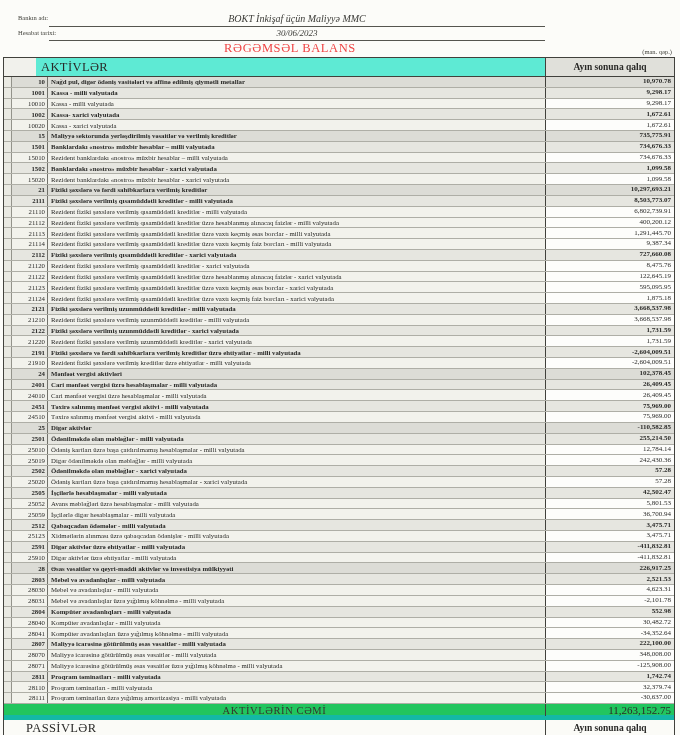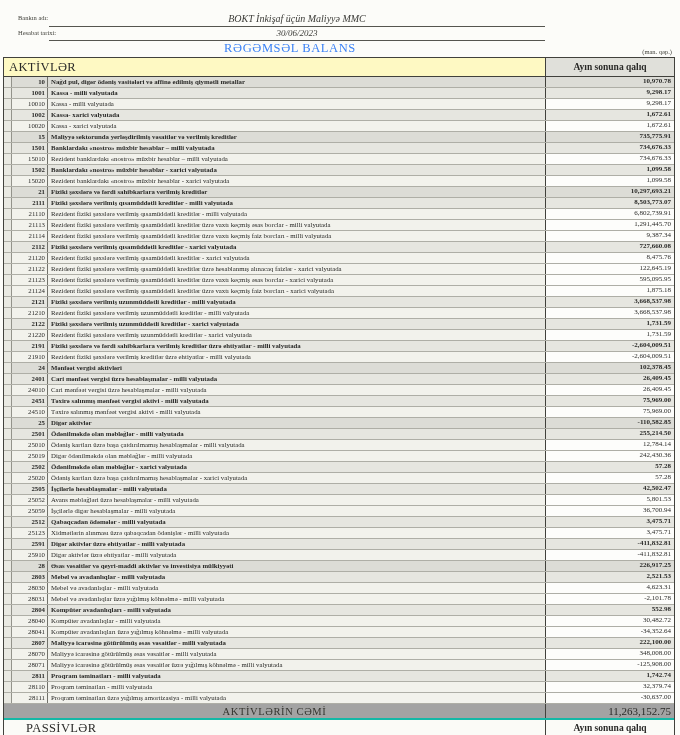--- a/index.html
+++ b/index.html
@@ -14,46 +14,46 @@
   .fld-label{position:absolute;font-size:6.5px;color:#45453f;}
   .lbl-bank{left:18px;top:14px;}
   .lbl-date{left:18px;top:29px;}
   .hline{position:absolute;height:1px;background:#55554f;left:49px;width:496px;}
   .hline1{top:26px;}
   .hline2{top:40px;}
   .fld-value{position:absolute;left:49px;width:496px;text-align:center;font-style:italic;color:#3c3c38;}
   .val-bank{top:13px;font-size:10px;}
   .val-date{top:28px;font-size:9px;}
   .doc-title{position:absolute;left:150px;width:280px;top:41px;text-align:center;
-    font-size:12.5px;letter-spacing:.6px;color:#3b82f6;}
+    font-size:12.5px;letter-spacing:.6px;color:#ef4444;}
   .unit-note{position:absolute;right:8px;top:48px;font-size:6.5px;color:#45453f;}
   
   .t-table{position:absolute;left:3px;top:57px;width:672px;height:678px;
     box-sizing:border-box;border:1px solid #41413c;background:#f1f1ec;}
   .t-header{display:grid;grid-template-columns:1fr 129px;height:19px;
     box-sizing:border-box;border-bottom:1px solid #41413c;}
-  .t-header .h-left{background:#fef9c3;font-size:12.5px;letter-spacing:.4px;
-    display:flex;align-items:center;padding-left:5px;}
+  .t-header .h-left{background:#5eead4;font-size:12.5px;letter-spacing:.4px;
+    display:flex;align-items:center;padding-left:5px;margin-left:32px;}
   .t-header .h-right{background:#e0e0da;border-left:1px solid #41413c;
     font-weight:bold;font-size:9.5px;display:flex;align-items:center;justify-content:center;}
   #rows{height:627px;display:grid;grid-auto-rows:1fr;}
   .trow{display:grid;grid-template-columns:8px 36px 1fr 129px;
     box-sizing:border-box;border-bottom:1px solid #aeaea6;
     font-size:6.8px;line-height:9.2px;text-align:right;}
   .trow>div{overflow:hidden;white-space:nowrap;display:flex;align-items:center;box-sizing:border-box;}
   .c-sp{border-right:1px solid #93938b;background:#e9e9e2;}
   .c-code{border-right:1px solid #71716a;justify-content:flex-end;padding-right:2px;}
   .c-name{padding-left:3px;}
   .c-val{border-left:1px solid #41413c;justify-content:flex-end;padding-right:3px;font-size:7px;}
   .group{background:#dcdcd6;font-weight:bold;}
   .sub{background:#e6e6e0;font-weight:bold;}
   .detail{background:#f2f2ec;}
   .detail .c-val{background:#fdfdfb;}
   .t-total{display:grid;grid-template-columns:1fr 129px;height:16px;
-    box-sizing:border-box;border-bottom:2px solid #14b8a6;background:#a3a3a3;}
+    box-sizing:border-box;border-bottom:5px solid #14b8a6;background:#22c55e;}
   .t-total .tl{display:flex;align-items:center;justify-content:center;
     font-size:10.5px;letter-spacing:.6px;color:#34342f;}
   .t-total .tv{border-left:1px solid #41413c;display:flex;align-items:center;
     justify-content:flex-end;padding-right:3px;font-size:11px;box-sizing:border-box;}
   .t-passiv{display:grid;grid-template-columns:1fr 129px;height:16px;background:#fbfbf7;}
   .t-passiv .pl{display:flex;align-items:center;padding-left:5px;font-size:12.5px;letter-spacing:.4px;margin-left:17px;}
   .t-passiv .pr{border-left:1px solid #41413c;display:flex;align-items:center;
     justify-content:center;font-weight:bold;font-size:9.5px;box-sizing:border-box;}
 </style>
 </head>
@@ -152,20 +152,26 @@
           <div class="c-val">8,503,773.07</div>
         </div>
         <div class="trow detail">
           <div class="c-sp"></div>
           <div class="c-code">21110</div>
           <div class="c-name">Rezident fiziki şəxslərə verilmiş qısamüddətli kreditlər - milli valyutada</div>
           <div class="c-val">6,802,739.91</div>
         </div>
         <div class="trow detail">
           <div class="c-sp"></div>
+          <div class="c-code">21112</div>
+          <div class="c-name">Rezident fiziki şəxslərə verilmiş qısamüddətli kreditlər üzrə hesablanmış alınacaq faizlər - milli valyutada</div>
+          <div class="c-val">400,200.12</div>
+        </div>
+        <div class="trow detail">
+          <div class="c-sp"></div>
           <div class="c-code">21113</div>
           <div class="c-name">Rezident fiziki şəxslərə verilmiş qısamüddətli kreditlər üzrə vaxtı keçmiş əsas borclar - milli valyutada</div>
           <div class="c-val">1,291,445.70</div>
         </div>
         <div class="trow detail">
           <div class="c-sp"></div>
           <div class="c-code">21114</div>
           <div class="c-name">Rezident fiziki şəxslərə verilmiş qısamüddətli kreditlər üzrə vaxtı keçmiş faiz borcları - milli valyutada</div>
           <div class="c-val">9,387.34</div>
         </div>

